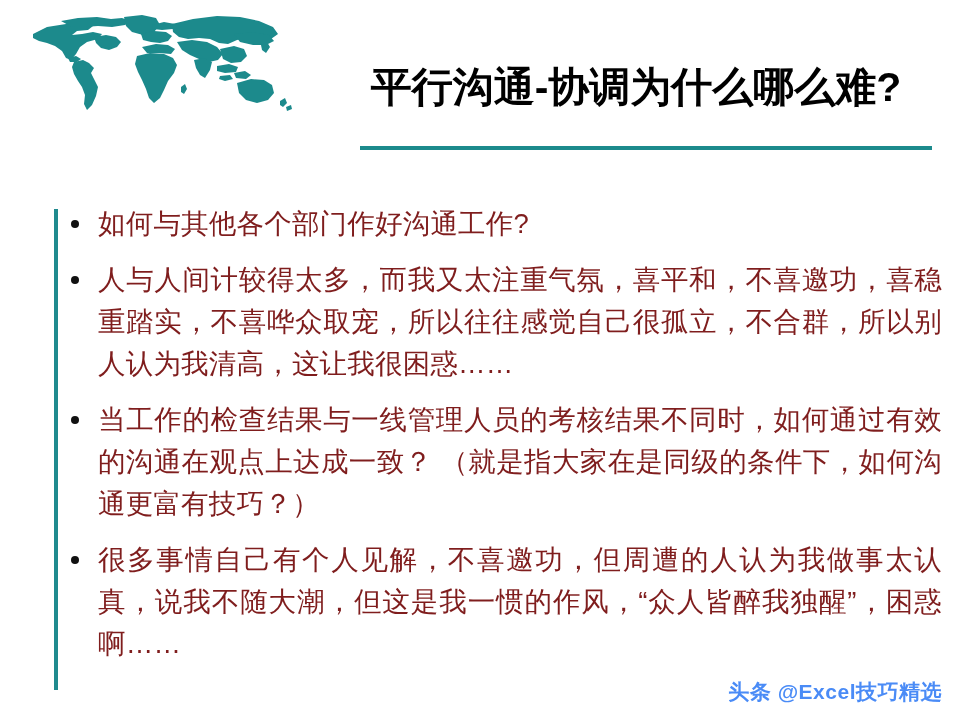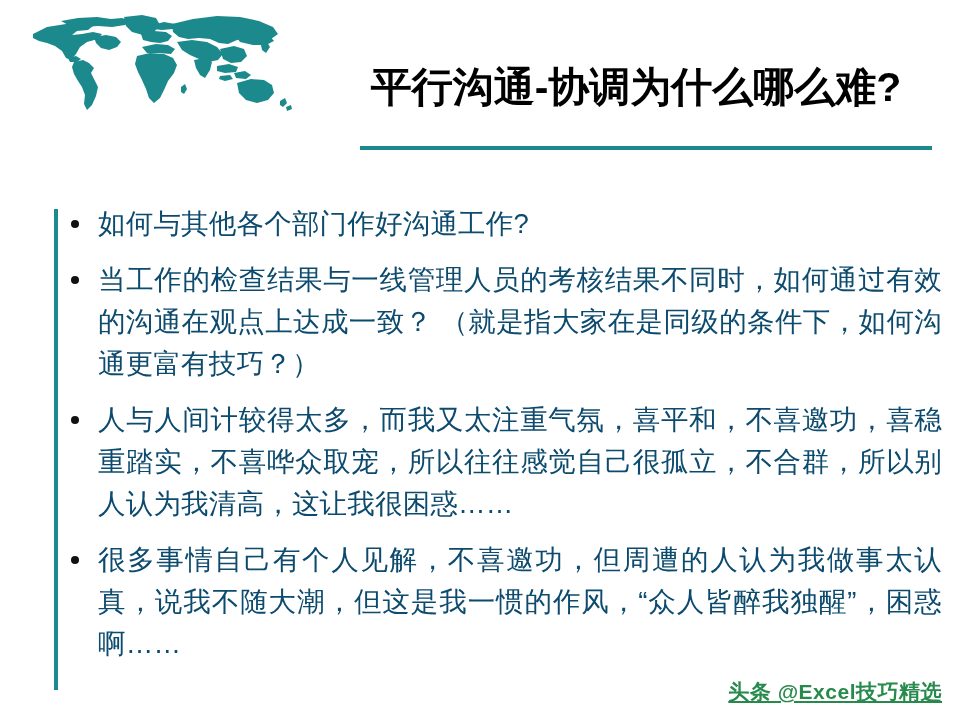--- a/index.html
+++ b/index.html
@@ -74,21 +74,21 @@
     width: 880px;
     margin: 0;
     padding: 0;
     list-style: none;
   }
 
   .bullet-item {
     position: relative;
     padding-left: 36px;
     margin: 0 0 14px 0;
-    color: #0c4a6e;
+    color: #7f1d1d;
     font-size: 27.5px;
     line-height: 42px;
     letter-spacing: 0.2px;
     text-align: justify;
     text-justify: inter-ideograph;
   }
   .bullet-item:last-child {
     margin-bottom: 0;
   }
 
@@ -104,27 +104,26 @@
 
   .bullet-text {
     display: block;
   }
 
   
   .watermark {
     position: absolute;
     right: 18px;
     bottom: 14px;
-    color: #15803d;
+    color: #3b82f6;
     font-size: 21px;
     font-weight: bold;
     opacity: 0.92;
     letter-spacing: 0.5px;
     white-space: nowrap;
-    text-decoration: underline;
   }
 </style>
 </head>
 <body>
 
 <div class="slide">
 
   <div class="world-map">
     <svg viewBox="0 0 580 210" xmlns="http://www.w3.org/2000/svg" aria-hidden="true">
       <g fill="#1c8a8c">
@@ -181,27 +180,27 @@
 
   <div class="left-rule"></div>
 
   <ul class="bullet-list">
     <li class="bullet-item">
       <span class="bullet-dot"></span>
       <span class="bullet-text">如何与其他各个部门作好沟通工作?</span>
     </li>
     <li class="bullet-item">
       <span class="bullet-dot"></span>
+      <span class="bullet-text">人与人间计较得太多，而我又太注重气氛，喜平和，不喜邀功，喜稳重踏实，不喜哗众取宠，所以往往感觉自己很孤立，不合群，所以别人认为我清高，这让我很困惑……</span>
+    </li>
+    <li class="bullet-item">
+      <span class="bullet-dot"></span>
       <span class="bullet-text">当工作的检查结果与一线管理人员的考核结果不同时，如何通过有效的沟通在观点上达成一致？ （就是指大家在是同级的条件下，如何沟通更富有技巧？）</span>
     </li>
     <li class="bullet-item">
       <span class="bullet-dot"></span>
-      <span class="bullet-text">人与人间计较得太多，而我又太注重气氛，喜平和，不喜邀功，喜稳重踏实，不喜哗众取宠，所以往往感觉自己很孤立，不合群，所以别人认为我清高，这让我很困惑……</span>
-    </li>
-    <li class="bullet-item">
-      <span class="bullet-dot"></span>
       <span class="bullet-text">很多事情自己有个人见解，不喜邀功，但周遭的人认为我做事太认真，说我不随大潮，但这是我一惯的作风，“众人皆醉我独醒”，困惑啊……</span>
     </li>
   </ul>
 
   <div class="watermark">头条 @Excel技巧精选</div>
 
 </div>
 
 </body></html>

